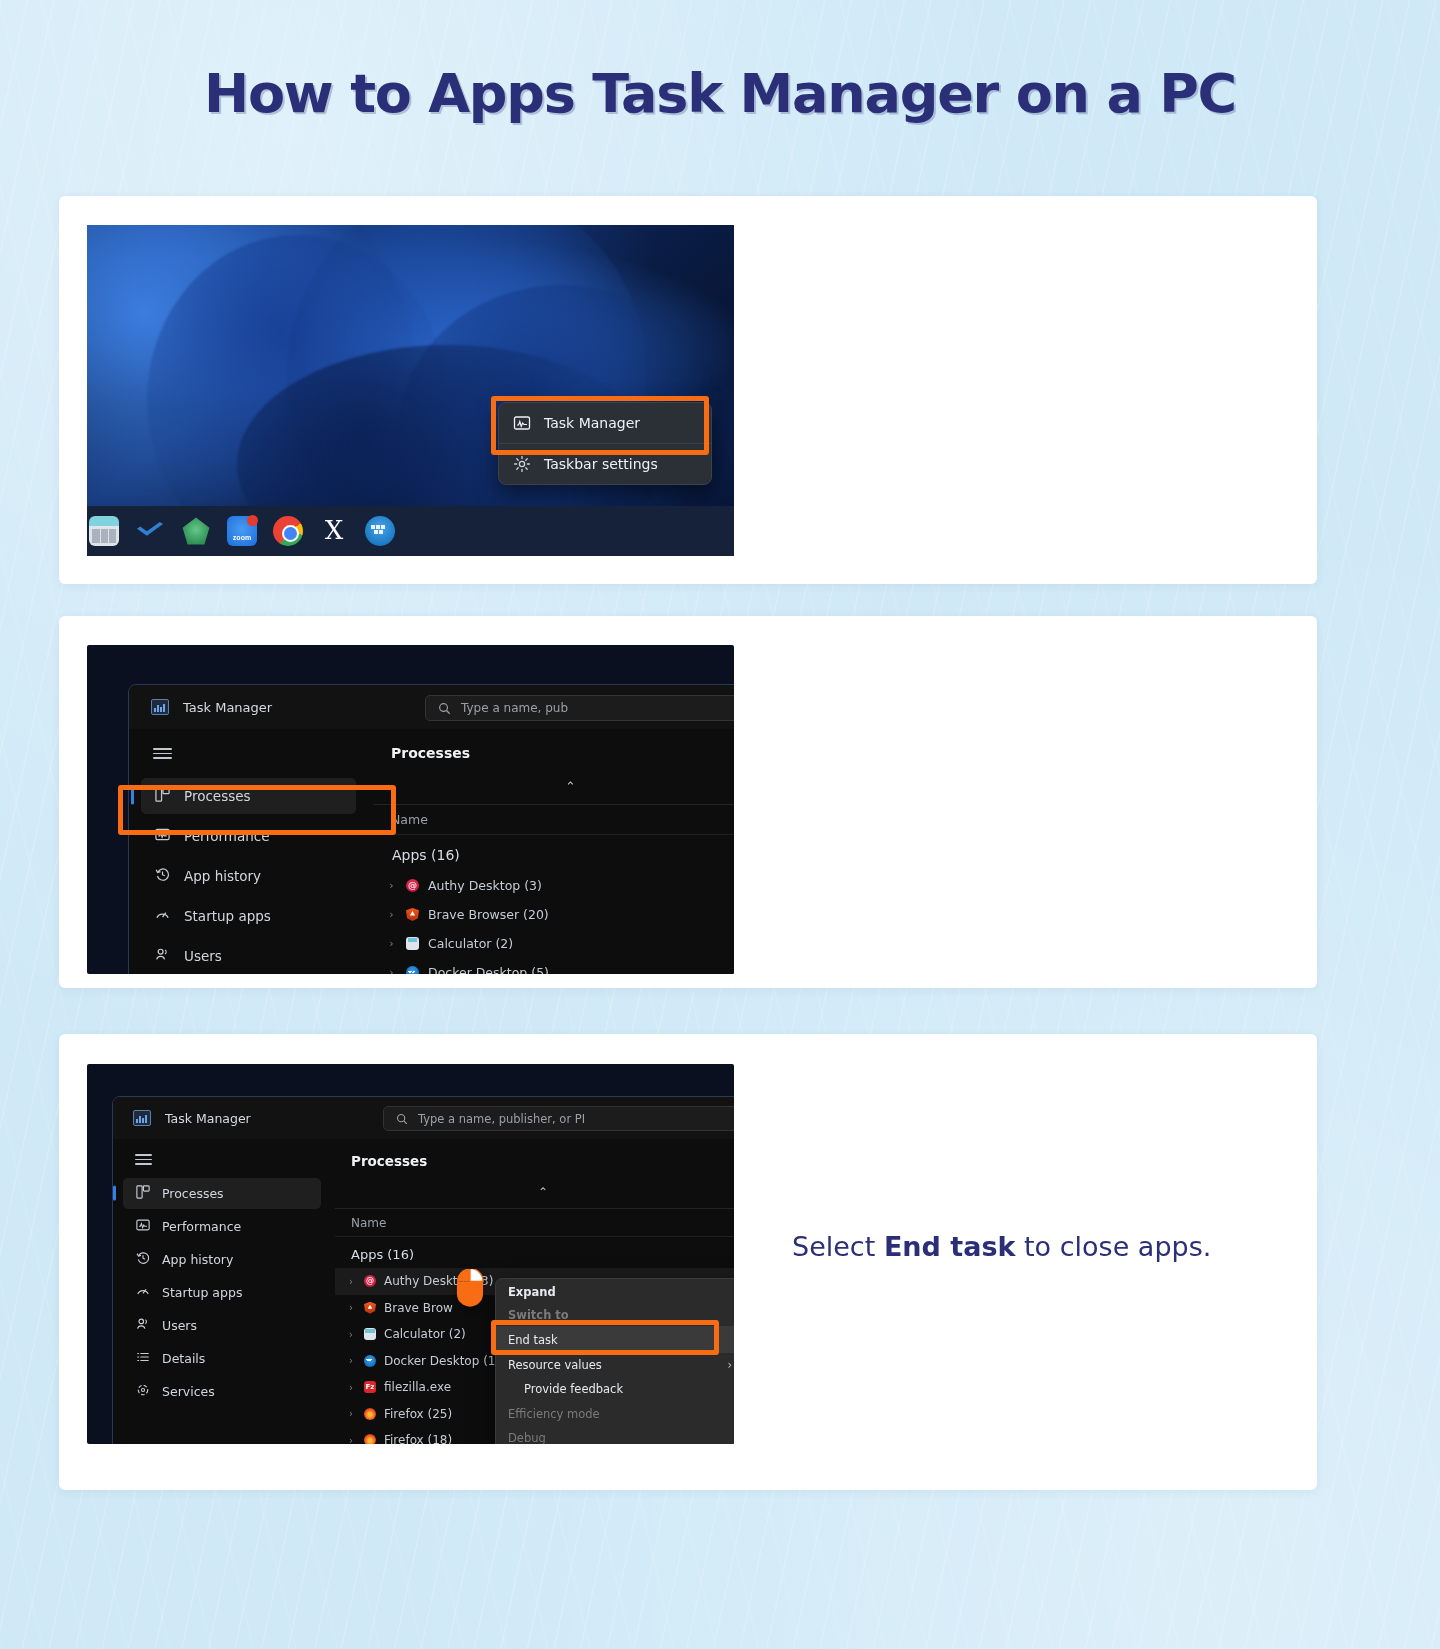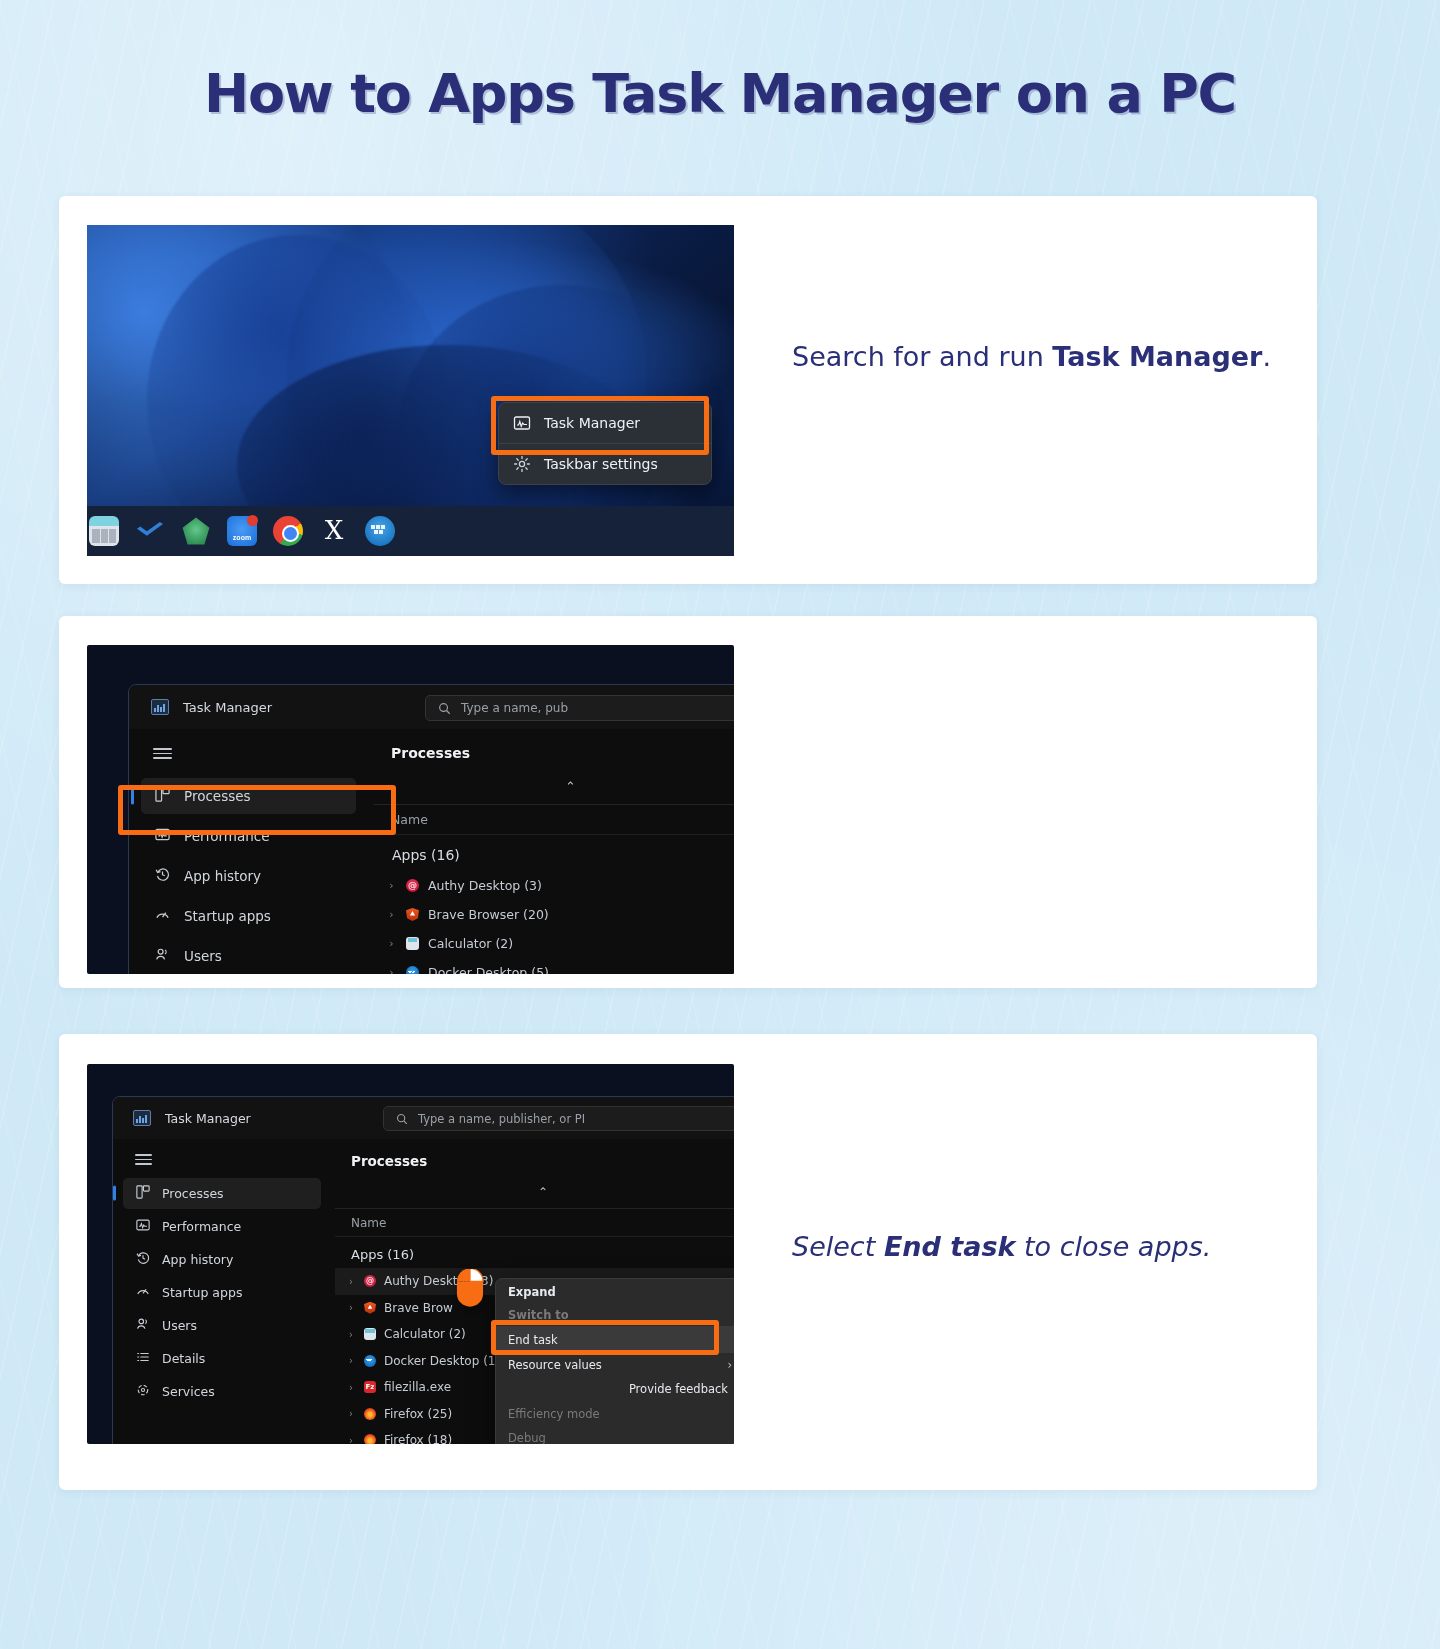--- a/index.html
+++ b/index.html
@@ -386,23 +386,20 @@
           <span class="badge"></span>
         </div>
       <div class="tb-icon ti-chrome"></div>
       <div class="tb-icon ti-x">X</div>
       <div class="tb-icon ti-docker"></div>
     </div>
 
   </div>
 
   <div class="step-block" id="step1">
-    <div class="step-desc">
-      <span>Search for and run </span><b>Task Manager</b><span>.</span>
-    </div>
   </div>
 </div>
 
 <div class="card" id="card2">
   <div class="shot" id="shot2">
     <div class="tm" style="left:41px; top:39px; width:640px; height:300px;">
       <div class="tm-titlebar">
         <span class="tm-logo"></span>
         <span class="tm-title" style="font-size:13px;">Task Manager</span>
       </div>
@@ -659,38 +656,38 @@
       <div class="ctx2-item disabled" style="height:22px; padding:0 12px; font-size:11.5px;font-weight:bold;">
         <span>Switch to</span>
       </div>
       <div class="ctx2-item hl" style="height:27px; padding:0 12px; font-size:11.5px;">
         <span>End task</span>
       </div>
       <div class="ctx2-item" style="height:24px; padding:0 12px; font-size:11.5px;">
         <span>Resource values</span>
         <span class="sub">›</span>
       </div>
-      <div class="ctx2-item" style="height:24px; padding:0 16px; font-size:11.5px;justify-content:flex-end;">
+      <div class="ctx2-item" style="height:24px; padding:0 28px; font-size:11.5px;">
         <span>Provide feedback</span>
       </div>
       <div class="ctx2-item disabled" style="height:25px; padding:0 12px; font-size:11.5px;">
         <span>Efficiency mode</span>
       </div>
       <div class="ctx2-item disabled" style="height:24px; padding:0 12px; font-size:11.5px;">
         <span>Debug</span>
       </div>
     </div>
 
     <div class="hl-box" style="left:404px; top:256px; width:228px; height:35px;"></div>
 
     <svg class="cursor" style="left:369px; top:205px; width:28px; height:39px;" viewBox="0 0 30 41">
       <path d="M1 13a14 14 0 0 1 14-14h0v14H1z" fill="#f86c14"></path>
       <path d="M15 -1h0a14 14 0 0 1 14 14H15z" fill="#ffffff" stroke="#f86c14" stroke-width="1.4"></path>
       <path d="M1 13h28v13a14 14 0 0 1-28 0V13z" fill="#f86c14"></path>
     </svg>
   </div>
 
   <div class="step-block" id="step3">
-    <div class="step-desc" style="max-width:520px;font-style:italic;">
+    <div class="step-desc" style="max-width:520px;">
       <span>Select </span><b>End task</b><span> to close apps.</span>
     </div>
   </div>
 </div>
 
 </body></html>

